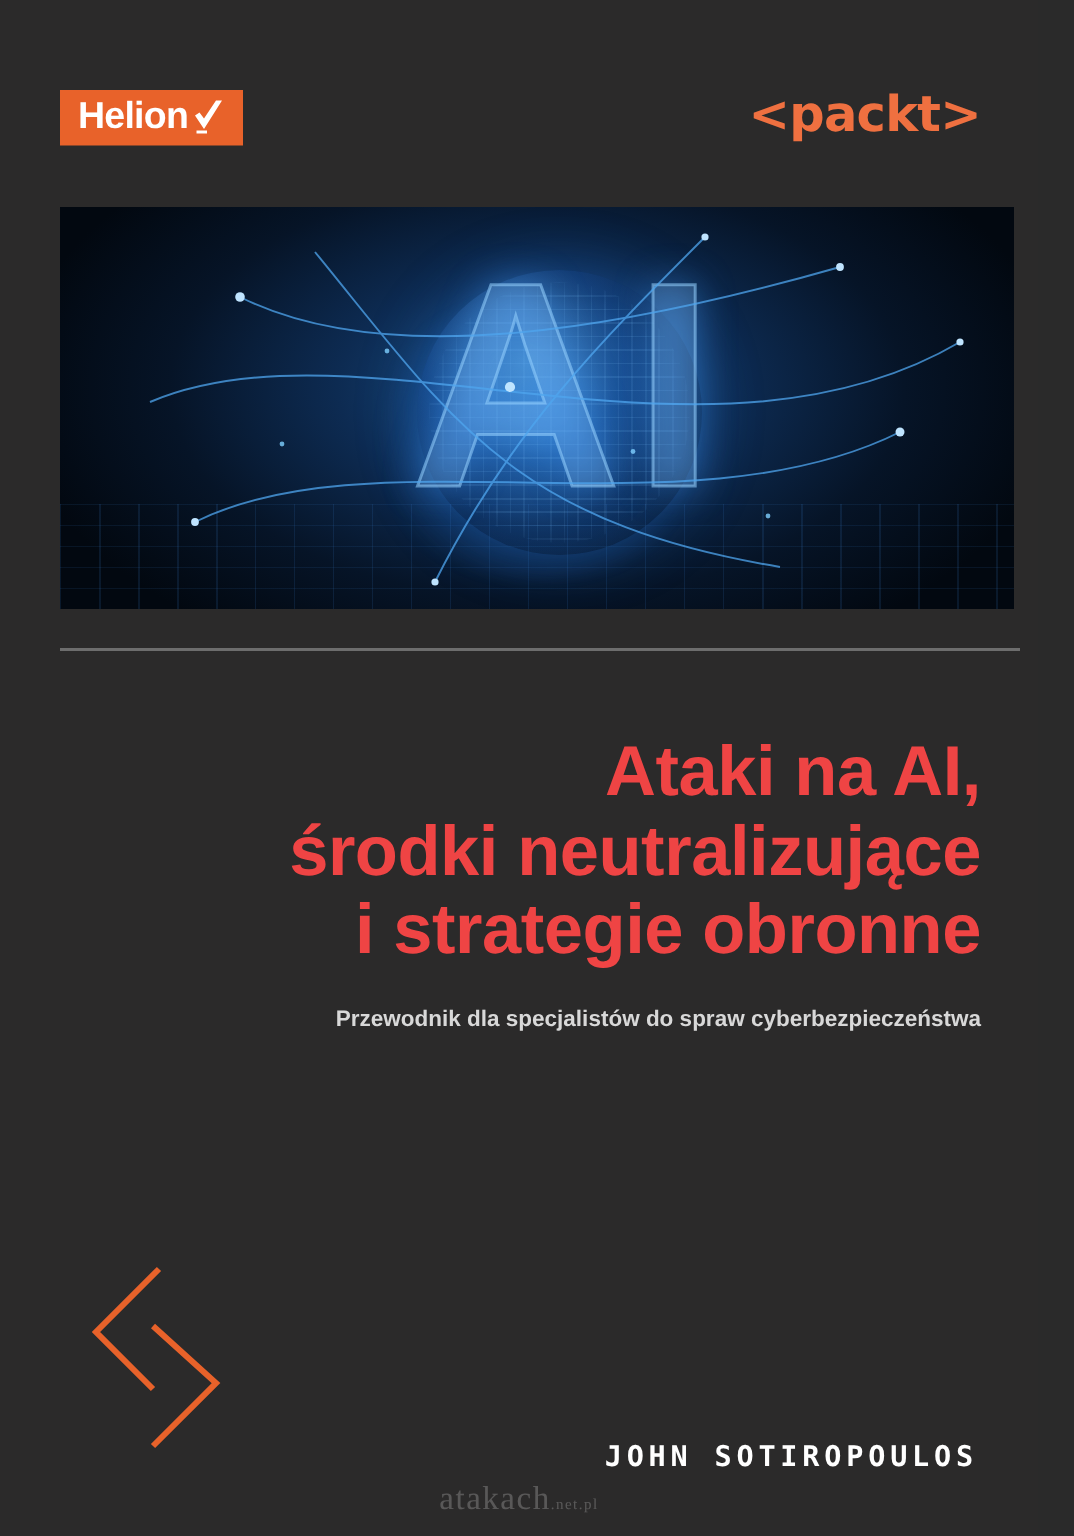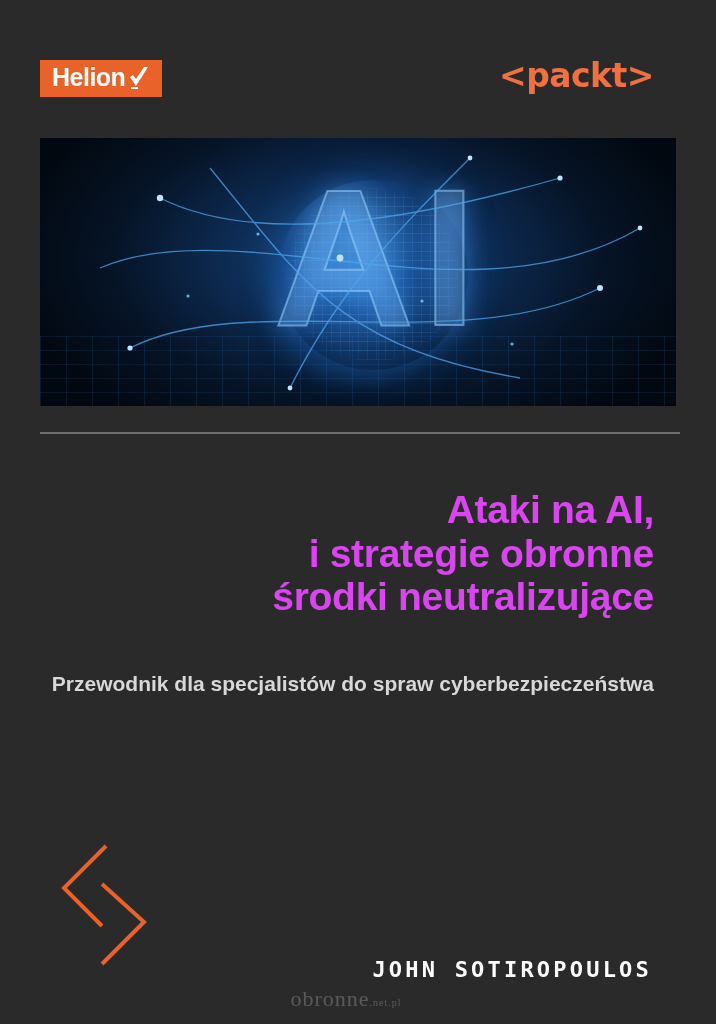--- a/index.html
+++ b/index.html
@@ -136,57 +136,57 @@
 
   
   .title-block {
     position: absolute;
     right: 38px;
     top: 488px;
     width: 640px;
     text-align: right;
   }
   .title-line {
-    color: #d946ef;
-    font-size: 39px;
+    color: #ef4444;
+    font-size: 47px;
     font-weight: bold;
     line-height: 1.12;
     letter-spacing: -0.3px;
   }
 
   .subtitle-block {
     position: absolute;
     right: 38px;
     top: 668px;
     width: 645px;
     text-align: right;
   }
   .subtitle-line {
     color: #d8d8d8;
-    font-size: 21px;
+    font-size: 15px;
     line-height: 1.55;
     font-weight: bold;
   }
 
   
   .mark {
     position: absolute;
     left: 58px;
     bottom: 58px;
     width: 92px;
     height: 122px;
   }
 
   
   .author {
     position: absolute;
     right: 40px;
     bottom: 42px;
     color: #ffffff;
-    font-size: 22px;
+    font-size: 19px;
     font-weight: bold;
     letter-spacing: 3.2px;
     font-family: "DejaVu Sans Mono", monospace;
     margin-left: 12px;
   }
 
   
   .watermark {
     position: absolute;
     left: 50%;
@@ -248,34 +248,34 @@
         <circle cx="472" cy="206" r="1.6"></circle>
         <circle cx="148" cy="158" r="1.6"></circle>
       </g>
     </svg>
   </div>
 
   <div class="divider"></div>
 
   <div class="title-block">
     <div class="title-line">Ataki na AI,</div>
+    <div class="title-line">środki neutralizujące</div>
     <div class="title-line">i strategie obronne</div>
-    <div class="title-line">środki neutralizujące</div>
   </div>
 
   <div class="subtitle-block">
     <div class="subtitle-line">Przewodnik dla specjalistów do spraw cyberbezpieczeństwa</div>
   </div>
 
   <div class="mark">
     <svg width="92" height="122" viewBox="0 0 92 122">
       <path d="M48 2 L6 44 L44 82" fill="none" stroke="#e8622a" stroke-width="4"></path>
       <path d="M44 40 L86 78 L44 120" fill="none" stroke="#e8622a" stroke-width="4"></path>
     </svg>
   </div>
 
   <div class="author">JOHN SOTIROPOULOS</div>
 
   <div class="watermark">
-    <span>obronne</span><span class="suffix">.net.pl</span>
+    <span>atakach</span><span class="suffix">.net.pl</span>
   </div>
 
 </div>
 
 </body></html>

